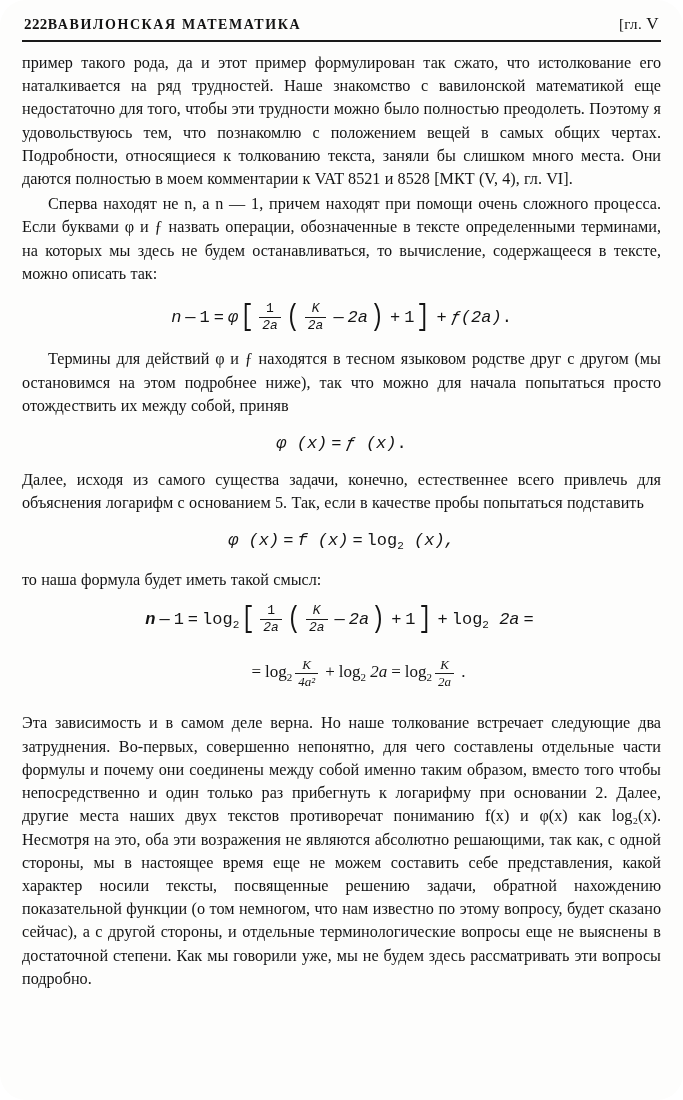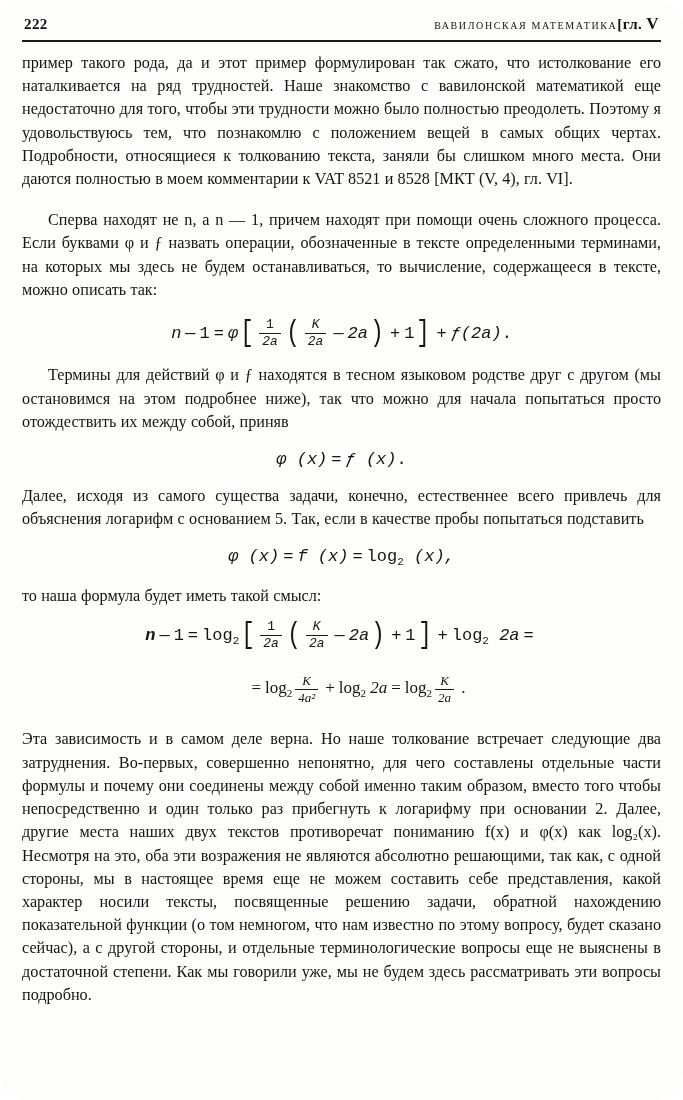--- a/index.html
+++ b/index.html
@@ -32,29 +32,29 @@
     letter-spacing: 0.4px;
     margin: 0 0 6px 0;
     padding: 0 2px;
   }
   .folio {
     font-size: 15px;
     font-weight: bold;
     color: #111;
   }
   .head-title {
-    font-size: 10px;
-    font-weight: normal;
+    font-size: 14px;
+    font-weight: bold;
     letter-spacing: 1.6px;
-    text-align: right;
+    text-align: left;
     flex: 1;
   }
   .chapter-mark {
     font-size: 15px;
-    font-weight: bold;
+    font-weight: normal;
     white-space: nowrap;
   }
   .chapter-mark .big {
     font-size: 17px;
   }
   .rule {
     height: 2px;
     background: #1a1a1a;
     margin: 2px 0 10px 0;
   }
@@ -63,21 +63,21 @@
     line-height: 23.2px;
     text-align: justify;
     margin: 0 0 0 0;
     hyphens: auto;
     word-spacing: 0.2px;
   }
   p.indent {
     text-indent: 26px;
   }
   p.gap {
-    margin-top: 18px;
+    margin-top: 2px;
   }
   .formula {
     text-align: center;
     font-family: Liberation Mono, monospace;
     font-size: 17px;
     margin: 16px 0 16px 0;
   }
   .formula.tight {
     margin: 12px 0 12px 0;
   }

